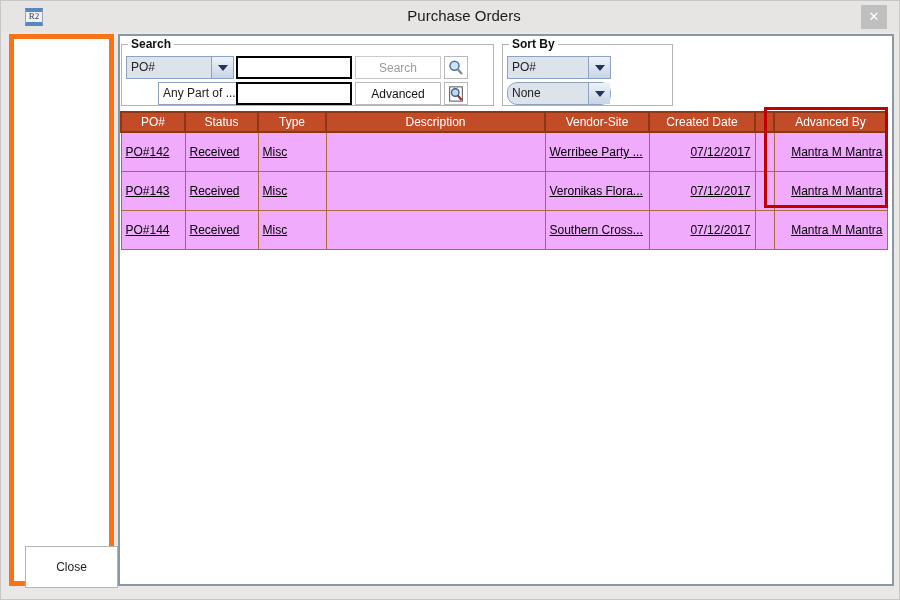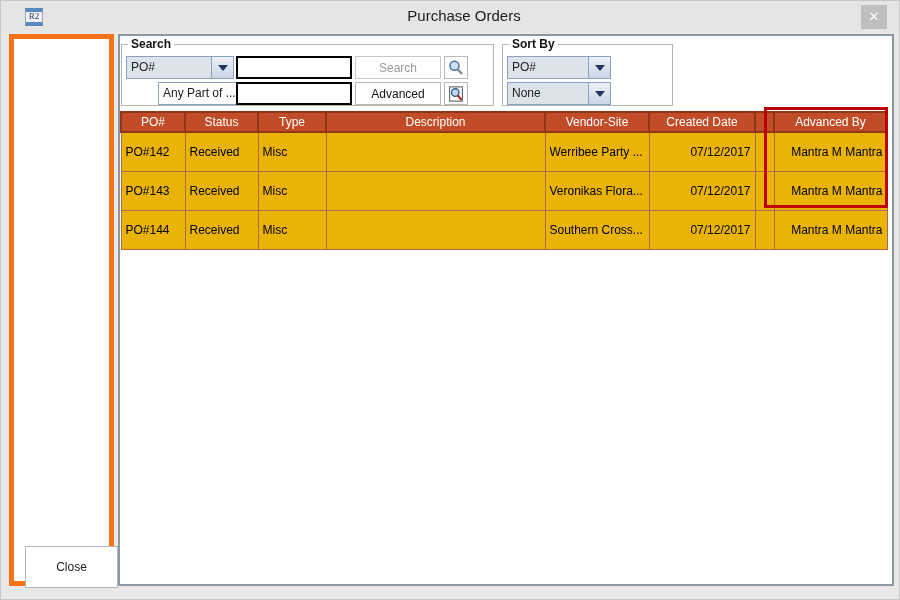--- a/index.html
+++ b/index.html
@@ -52,22 +52,22 @@
   .icon-btn{position:absolute;width:24px;height:23px;background:#fff;border:1px solid #B9B9B9;
     display:flex;align-items:center;justify-content:center;padding:0;}
 
   
   .table-wrap{position:absolute;left:0px;top:75px;}
   table{border-collapse:collapse;table-layout:fixed;width:766px;font-size:12px;}
   col.c1{width:64px}col.c2{width:73px}col.c3{width:68px}col.c4{width:219px}
   col.c5{width:104px}col.c6{width:106px}col.c7{width:19px}col.c8{width:113px}
   th{background:var(--header-bg);color:#fff;font-weight:normal;font-size:12px;height:20px;
     border:2px solid var(--header-border);padding:0 2px;text-align:center;overflow:hidden;white-space:nowrap;}
-  td{background:#eab308;color:#000;border:1px solid var(--grid-border);height:19px;padding:12px 4px;
-    overflow:hidden;white-space:nowrap;text-align:left;}
+  td{background:#f0abfc;color:#000;border:1px solid var(--grid-border);height:19px;padding:12px 4px;
+    overflow:hidden;white-space:nowrap;text-align:left;text-decoration:underline;}
   td:nth-child(6),td:nth-child(8){text-align:right;}
 
   .highlight-box{position:absolute;left:644px;top:71px;width:124px;height:101px;
     border:3px solid var(--highlight);pointer-events:none;}
 </style>
 </head>
 <body>
 
 <div class="window">
 
@@ -120,21 +120,21 @@
 
     <div class="groupbox sort-group">
       <span class="gb-label">Sort By</span>
 
       <div class="dd" style="left:4px;top:11px;width:104px;">
         <span class="val">PO#</span>
         <span class="arrow">
             <span class="tri"></span>
           </span>
       </div>
-      <div class="dd" style="left:4px;top:37px;width:104px;">
+      <div class="dd" style="left:4px;top:37px;width:104px;border-radius:10px;">
         <span class="val">None</span>
         <span class="arrow">
             <span class="tri"></span>
           </span>
       </div>
     </div>
 
     <div class="table-wrap">
       <table>
         <colgroup>

